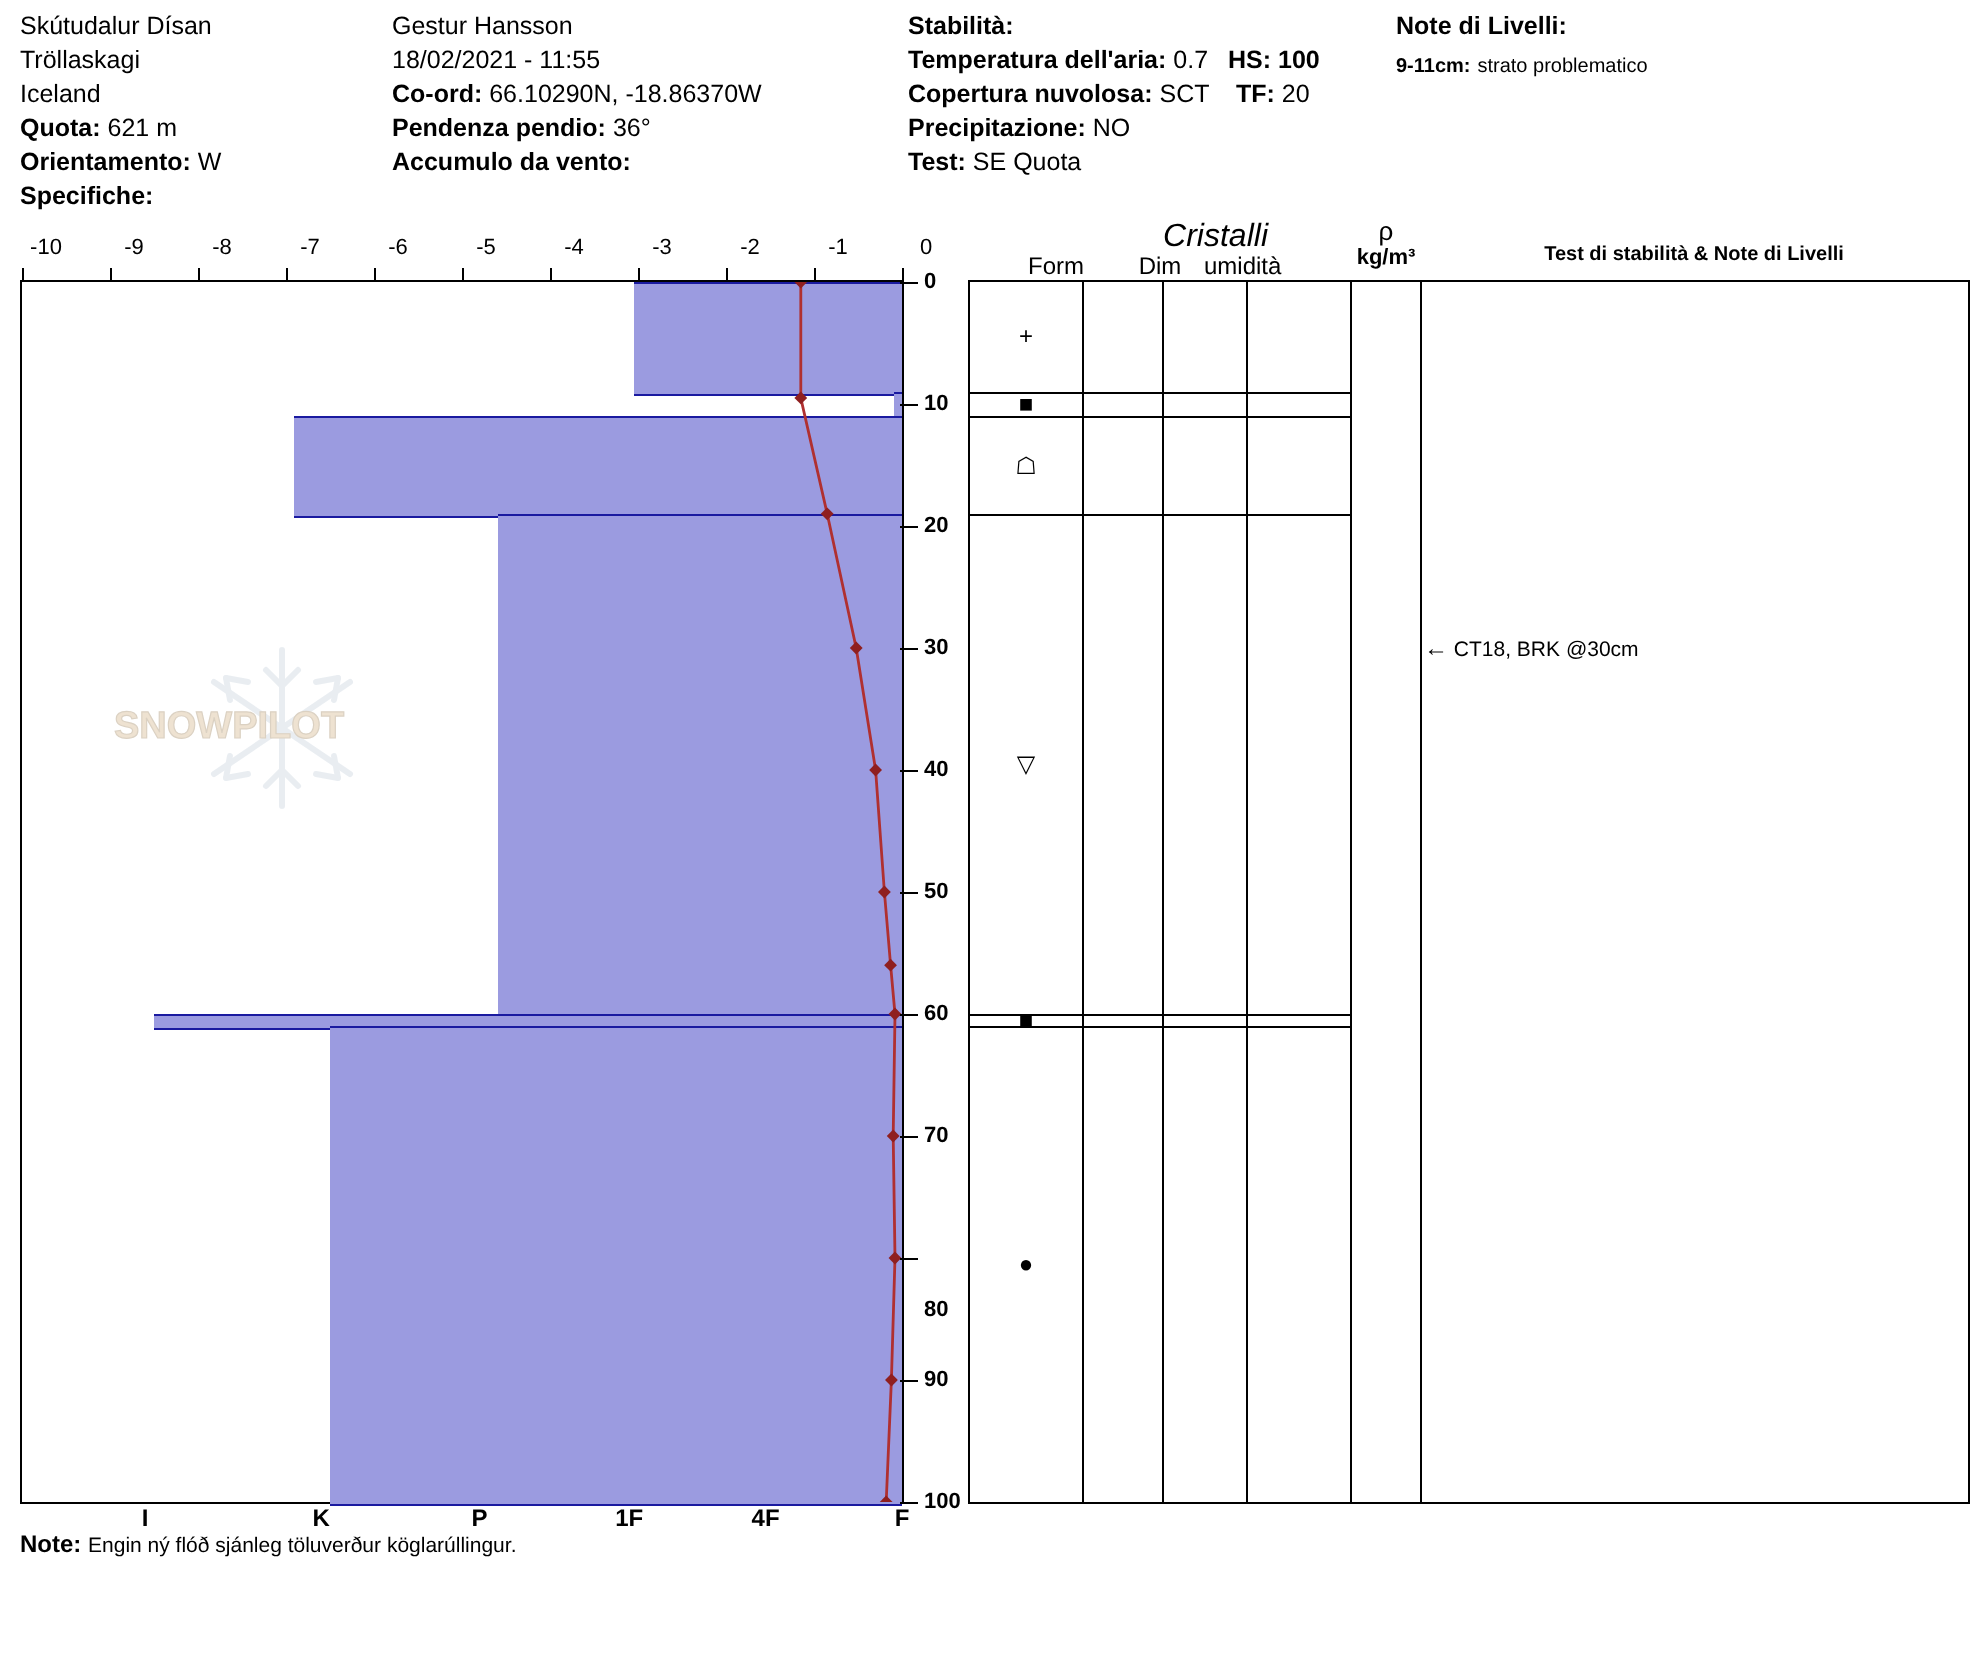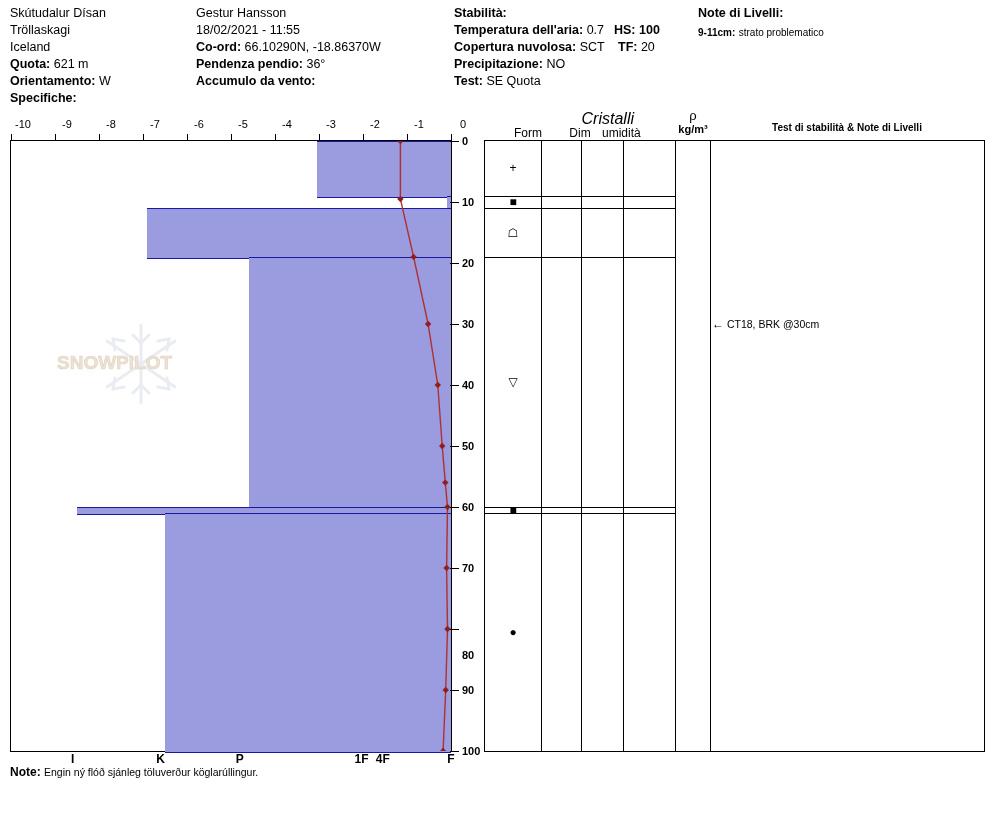--- a/index.html
+++ b/index.html
@@ -220,21 +220,21 @@
       <path d="M436.48 484.8 L439.68 488 L436.48 491.2 L433.28000000000003 488 Z" fill="#8f1f1f"></path>
       <path d="M434.72 545.8 L437.92 549 L434.72 552.2 L431.52000000000004 549 Z" fill="#8f1f1f"></path>
       <path d="M432.08 606.8 L435.28 610 L432.08 613.2 L428.88 610 Z" fill="#8f1f1f"></path>
     </svg>
 </div>
 
 <div class="abs" id="botaxis">
     <div class="blab" style="left: 62.6px;">I</div>
     <div class="blab" style="left: 150.6px;">K</div>
     <div class="blab" style="left: 229.8px;">P</div>
-    <div class="blab" style="left: 304.6px; margin-left: 47px;">1F</div>
+    <div class="blab" style="left: 304.6px;">1F</div>
     <div class="blab" style="left: 372.8px;">4F</div>
     <div class="blab" style="left: 441px;">F</div>
   </div>
 
 <div class="abs" id="depthaxis">
     <div class="dtick" style="top: 1px;"></div>
     <div class="dlab" style="top: 1px;">0</div>
     <div class="dtick" style="top: 62px;"></div>
     <div class="dlab" style="top: 62px;">10</div>
     <div class="dtick" style="top: 123px;"></div>

